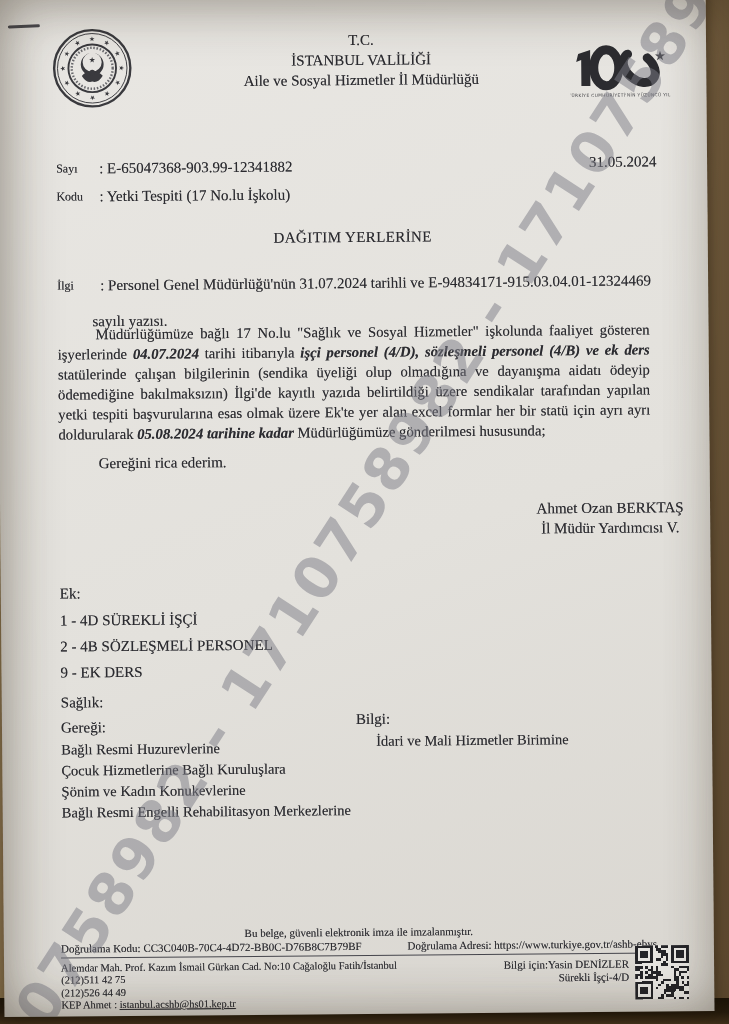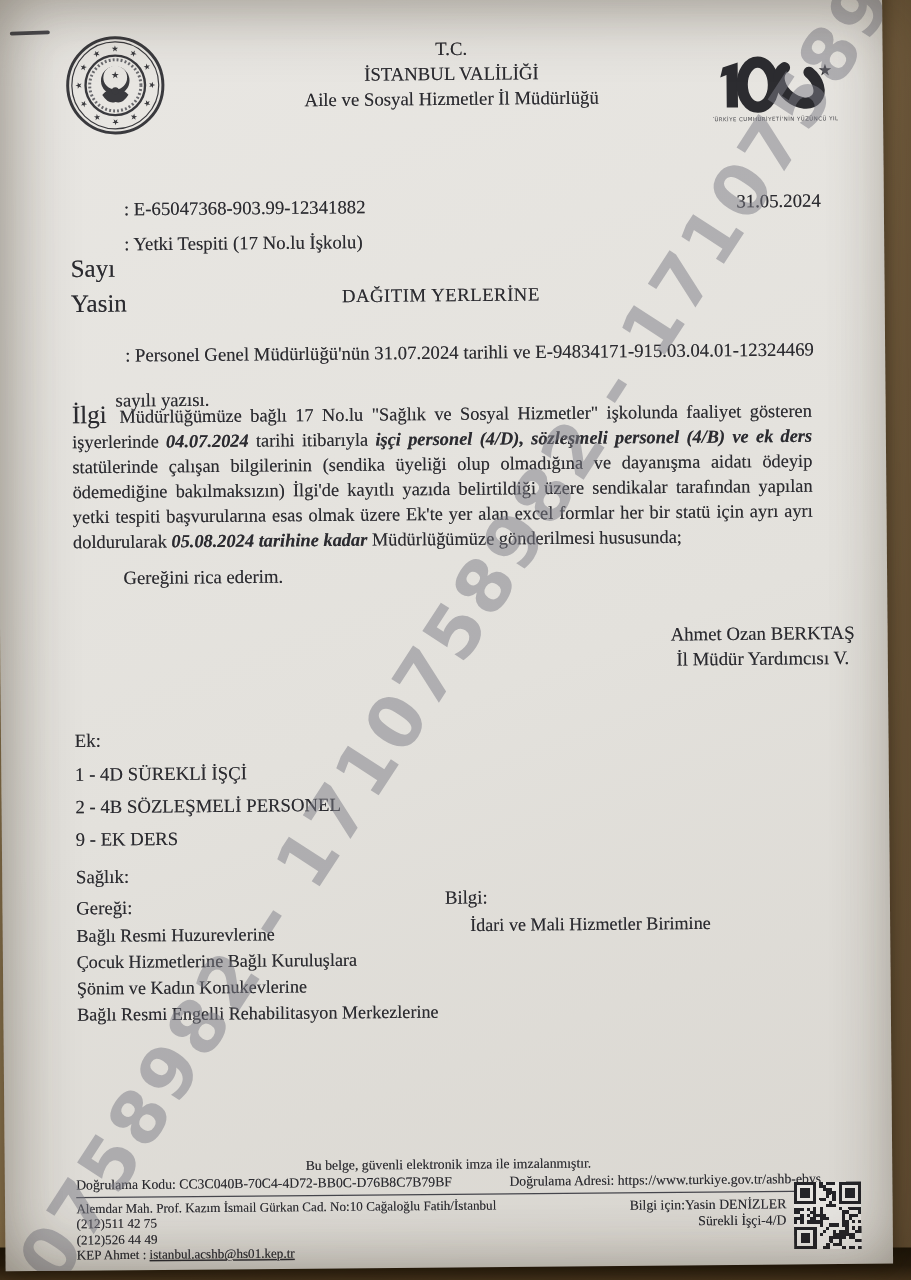--- a/index.html
+++ b/index.html
@@ -17,21 +17,21 @@
     position:absolute;left:0;top:-16px;width:710px;height:1030px;
     background:linear-gradient(160deg,#e9e7e3 0%,#e3e1dc 55%,#d9d6d0 100%);
     transform:rotate(-0.5deg);
     box-shadow:2px 4px 14px rgba(30,20,8,.55), inset 0 0 48px rgba(120,110,95,.18);
     color:#2b2b30;overflow:hidden;
   }
   .abs{position:absolute;}
   .txt{font-size:15px;line-height:20px;text-shadow:0 0 .5px rgba(43,43,48,.55);}
   .small{font-size:10.5px;line-height:12.4px;text-shadow:0 0 .4px rgba(43,43,48,.5);}
   .center{text-align:center;}
-  .doc-label{font-size:20px;margin-top:47px;}
+  .doc-label{font-size:12px;}
   .watermark{
     position:absolute;left:365px;top:520px;z-index:6;white-space:nowrap;
     transform:translate(-50%,-50%) rotate(-56.5deg);
     font-family:"DejaVu Sans","Liberation Sans",sans-serif;
     font-weight:700;font-size:58px;letter-spacing:3px;
     color:rgba(124,124,133,.50);pointer-events:none;
   }
   .em{font-weight:bold;font-style:italic;}
   .body-par{text-align:justify;text-indent:38px;}
   .verify-row{display:flex;justify-content:space-between;
@@ -95,21 +95,21 @@
           <ellipse cx="69" cy="28" rx="12.5" ry="18" fill="none" stroke="#2c2c30" stroke-width="9" stroke-dasharray="75 22" stroke-linecap="round"></ellipse>
         </g>
         <text x="84" y="21" font-size="13" fill="#2c2c30">★</text>
         <text x="50" y="57" font-size="4.3" text-anchor="middle" fill="#454549" letter-spacing="0.4">TÜRKİYE CUMHURİYETİ'NİN YÜZÜNCÜ YILI</text>
       </svg>
     </div>
 
     <div class="abs txt doc-label" style="left:59px;top:172px;">Sayı</div>
     <div class="abs txt" style="left:102px;top:172px;">: E-65047368-903.99-12341882</div>
     <div class="abs txt" style="left:592px;top:170px;">31.05.2024</div>
-    <div class="abs txt doc-label" style="left:59px;top:200px;">Yasin</div>
+    <div class="abs txt doc-label" style="left:59px;top:200px;">Kodu</div>
     <div class="abs txt" style="left:102px;top:200px;">: Yetki Tespiti (17 No.lu İşkolu)</div>
 
     <div class="abs txt center" style="left:0;right:0;top:243px;letter-spacing:.4px;">DAĞITIM YERLERİNE</div>
 
     <div class="abs txt doc-label" style="left:59px;top:289px;">İlgi</div>
     <div class="abs txt" style="left:102px;top:289px;white-space:nowrap;">: Personel Genel Müdürlüğü'nün 31.07.2024 tarihli ve E-94834171-915.03.04.01-12324469</div>
     <div class="abs txt" style="left:94px;top:311px;margin-top:14px;">sayılı yazısı.</div>
 
     <div class="abs txt body-par" style="left:59px;top:338px;width:592px;font-size:14.7px;"><span>Müdürlüğümüze bağlı 17 No.lu "Sağlık ve Sosyal Hizmetler" işkolunda faaliyet gösteren işyerlerinde </span><span class="em">04.07.2024</span><span> tarihi itibarıyla </span><span class="em">işçi personel (4/D), sözleşmeli personel (4/B) ve ek ders</span><span> statülerinde çalışan bilgilerinin (sendika üyeliği olup olmadığına ve dayanışma aidatı ödeyip ödemediğine bakılmaksızın) İlgi'de kayıtlı yazıda belirtildiği üzere sendikalar tarafından yapılan yetki tespiti başvurularına esas olmak üzere Ek'te yer alan excel formlar her bir statü için ayrı ayrı doldurularak </span><span class="em">05.08.2024 tarihine kadar</span><span> Müdürlüğümüze gönderilmesi hususunda;</span></div>
     <div class="abs txt" style="left:99px;top:467px;">Gereğini rica ederim.</div>

